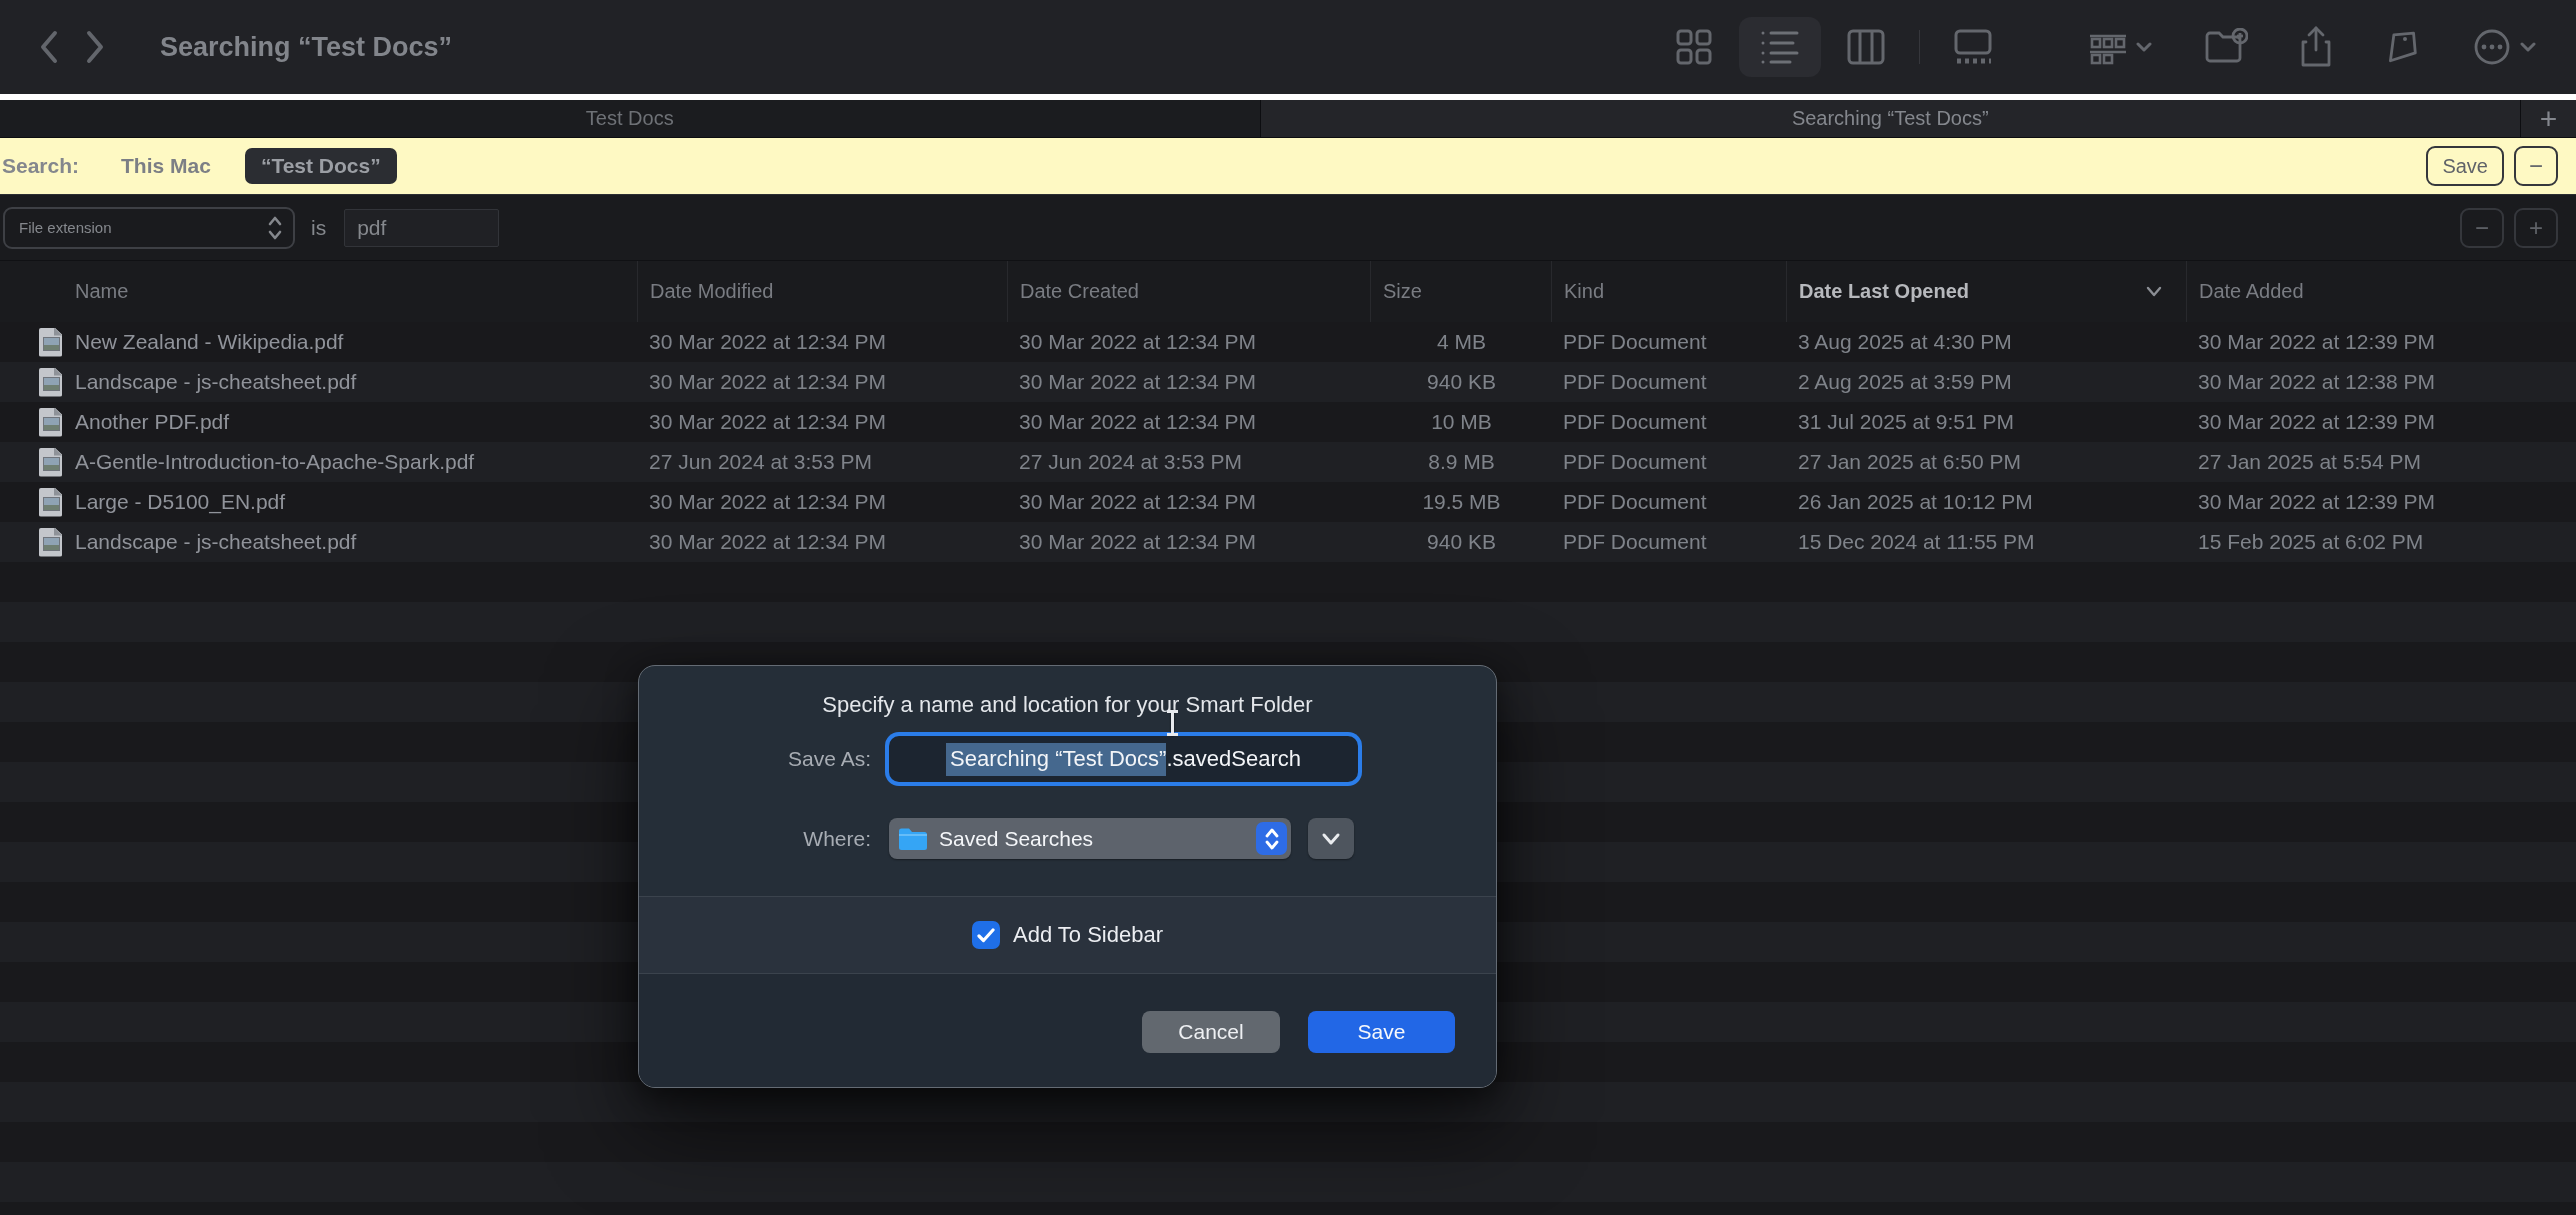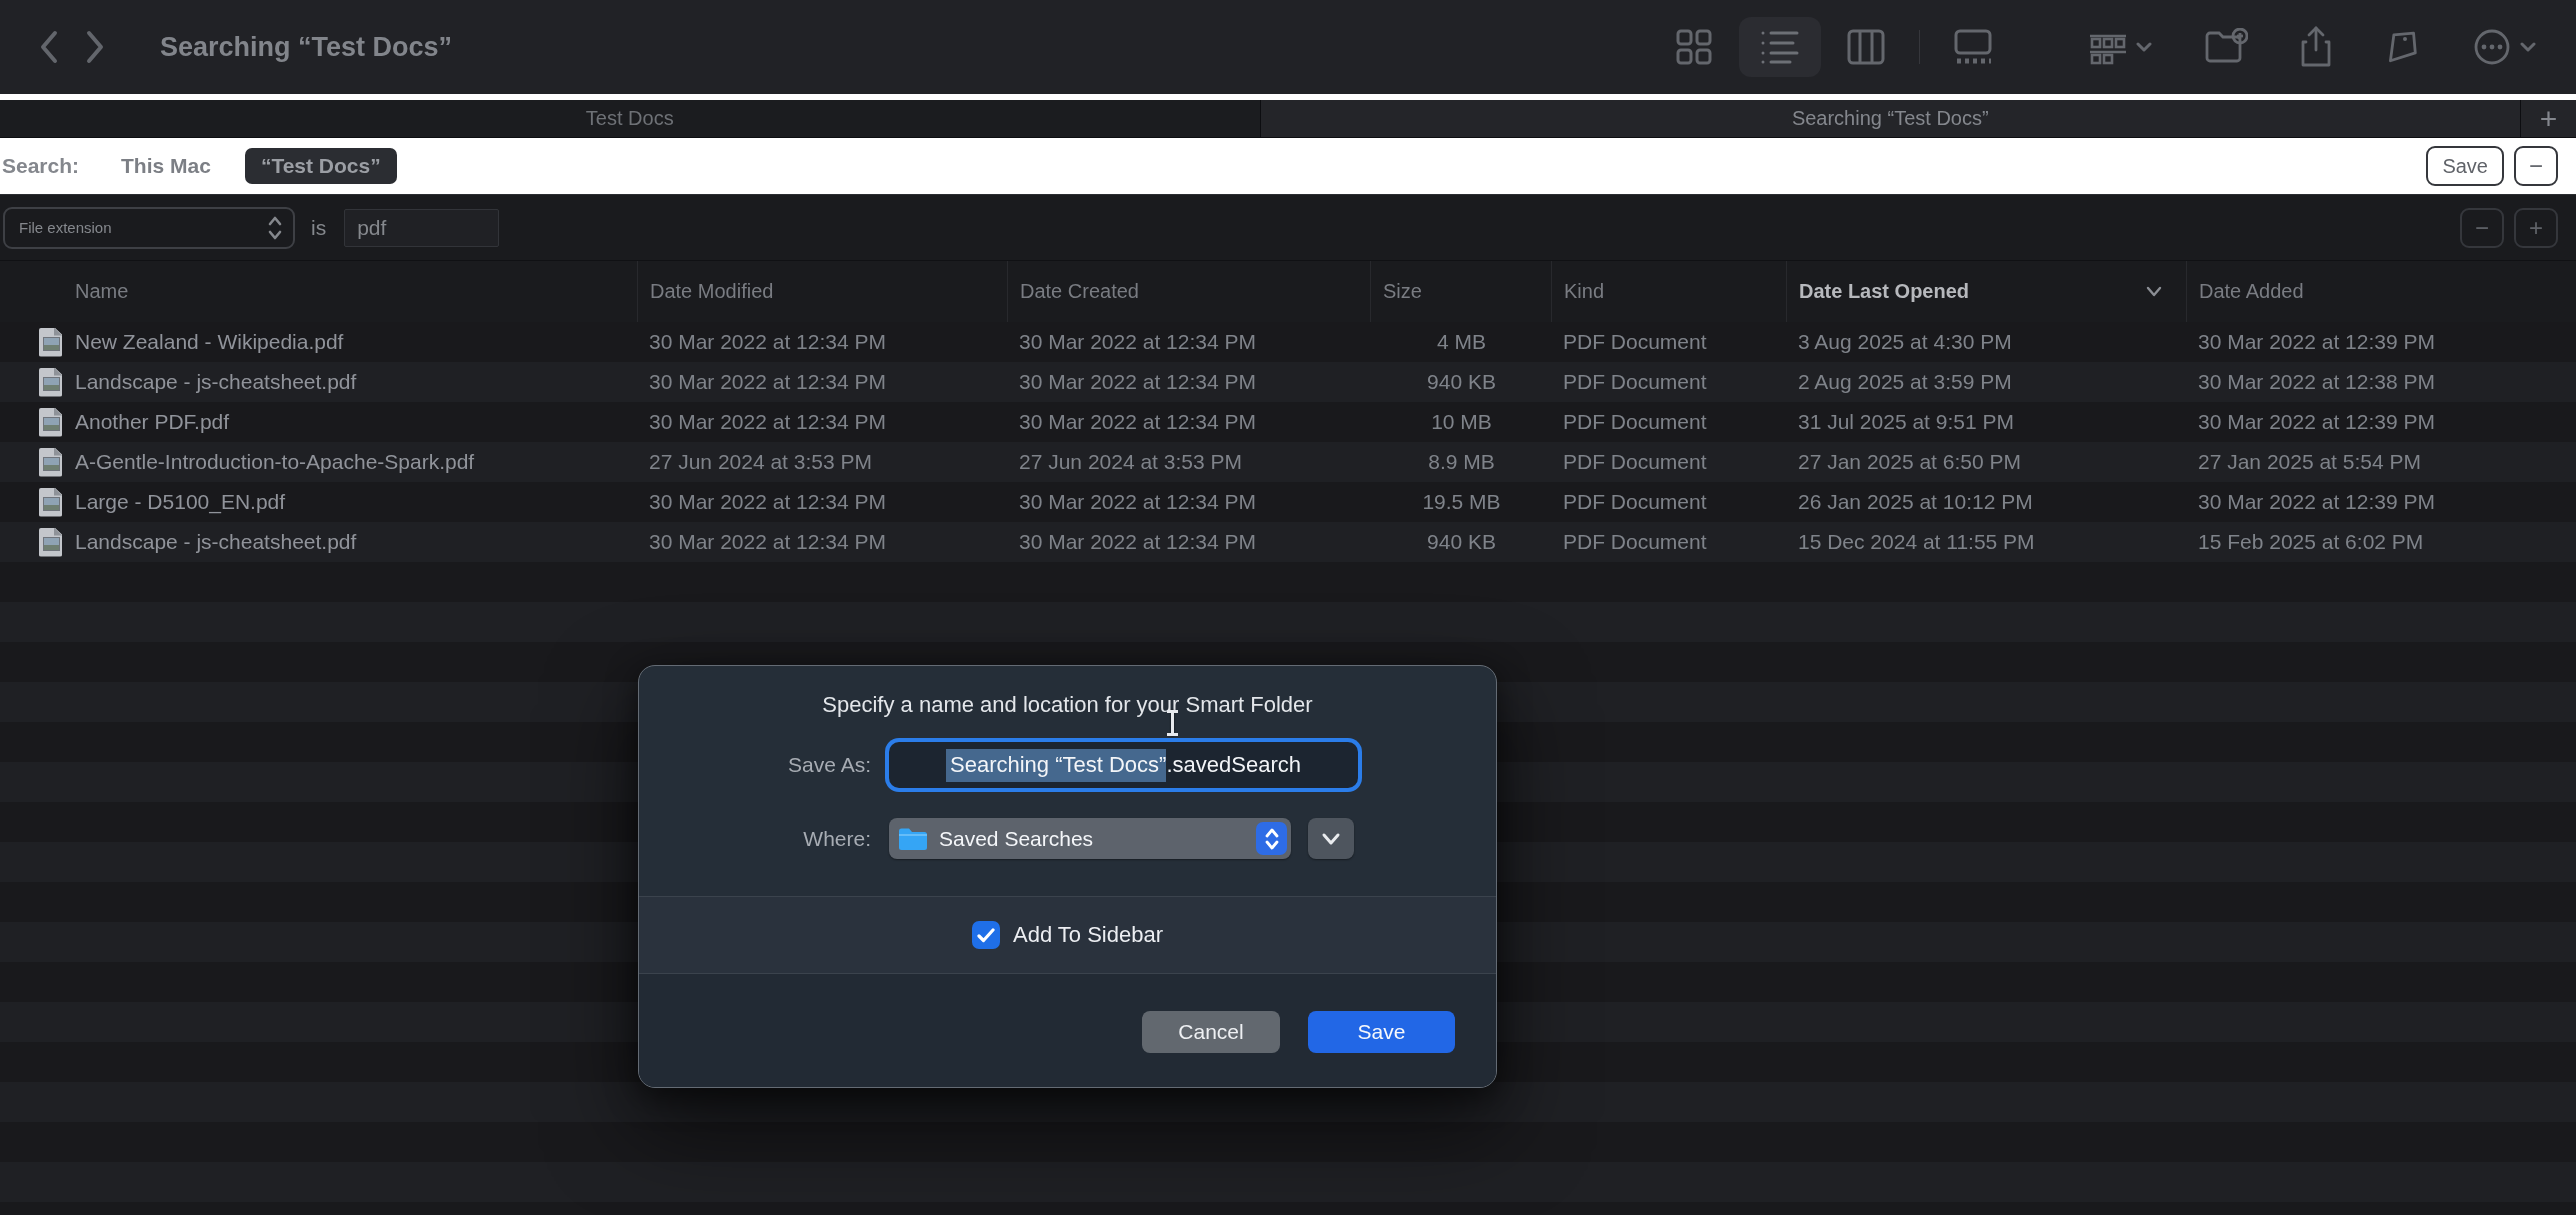--- a/index.html
+++ b/index.html
@@ -33,21 +33,21 @@
   .searchfield .ph { font-size:22px; color:#6d7075; }
 
   
   .tabbar { height:44px; display:flex; border-top:6px solid #ffffff; border-bottom:1px solid #0c0d10; }
   .tab { flex:1; display:flex; align-items:center; justify-content:center; font-size:20px; }
   .tab.inactive { background:#1b1c1f; color:#6e7176; border-right:1px solid #0c0d10; }
   .tab.active { background:#242529; color:#84878d; }
   .newtab { width:56px; background:#242529; border-left:1px solid #0c0d10; display:flex; align-items:center; justify-content:center; color:#84878d; font-size:30px; font-weight:300; }
 
   
-  .scoperow { height:56px; background:#ffffff; display:flex; align-items:center; padding:0 18px 0 2px; }
+  .scoperow { height:56px; background:#fef9c3; display:flex; align-items:center; padding:0 18px 0 2px; }
   .scopelabel { font-size:21px; font-weight:700; color:#84878d; margin-left:0px; }
   .scopeitem { font-size:21px; font-weight:700; color:#7c7f85; margin-left:42px; }
   .scopetoken { margin-left:34px; background:#2b2d32; border-radius:7px; padding:6px 16px; font-size:21px; font-weight:700; color:#9b9ea4; }
   .scopespacer { flex:1; }
   .pillbtn {
     min-width:68px; height:40px; border:2px solid #35373c; border-radius:9px;
     display:flex; align-items:center; justify-content:center; font-size:20px; color:#606369; padding:0 14px;
   }
   .sqbtn {
     width:44px; height:40px; border:2px solid #35373c; border-radius:9px;
@@ -88,21 +88,21 @@
   
   .dialog {
     position:absolute; left:638px; top:665px; width:859px; height:423px;
     background:#252e38; border:1px solid #646b74; border-radius:17px;
     box-shadow:0 36px 90px rgba(0,0,0,.6), 0 8px 30px rgba(0,0,0,.5);
     overflow:hidden; z-index:10;
   }
   .dlg-title { position:absolute; top:26px; left:0; right:0; text-align:center; font-size:22px; color:#e3e6ea; }
   .dlg-row { position:absolute; left:0; display:flex; align-items:center; }
   .dlg-label { width:232px; text-align:right; font-size:21px; color:#a7acb3; flex:0 0 auto; }
-  .saveas-row { top:76px; }
+  .saveas-row { top:70px; }
   .saveas-field {
     margin-left:18px; width:469px; height:46px; background:#1c2530; border-radius:10px;
     box-shadow:0 0 0 4px #2b7de9; display:flex; align-items:center; justify-content:center;
     font-size:22px; color:#f3f5f8; white-space:nowrap;
   }
   .sel-text { background:#45688e; padding:3px 0 4px 4px; }
   .where-row { top:152px; }
   .popup {
     margin-left:18px; width:402px; height:41px; background:#5d636c; border-radius:8px;
     display:flex; align-items:center; padding:0 4px 0 9px; box-shadow:0 1px 2px rgba(0,0,0,.4);

